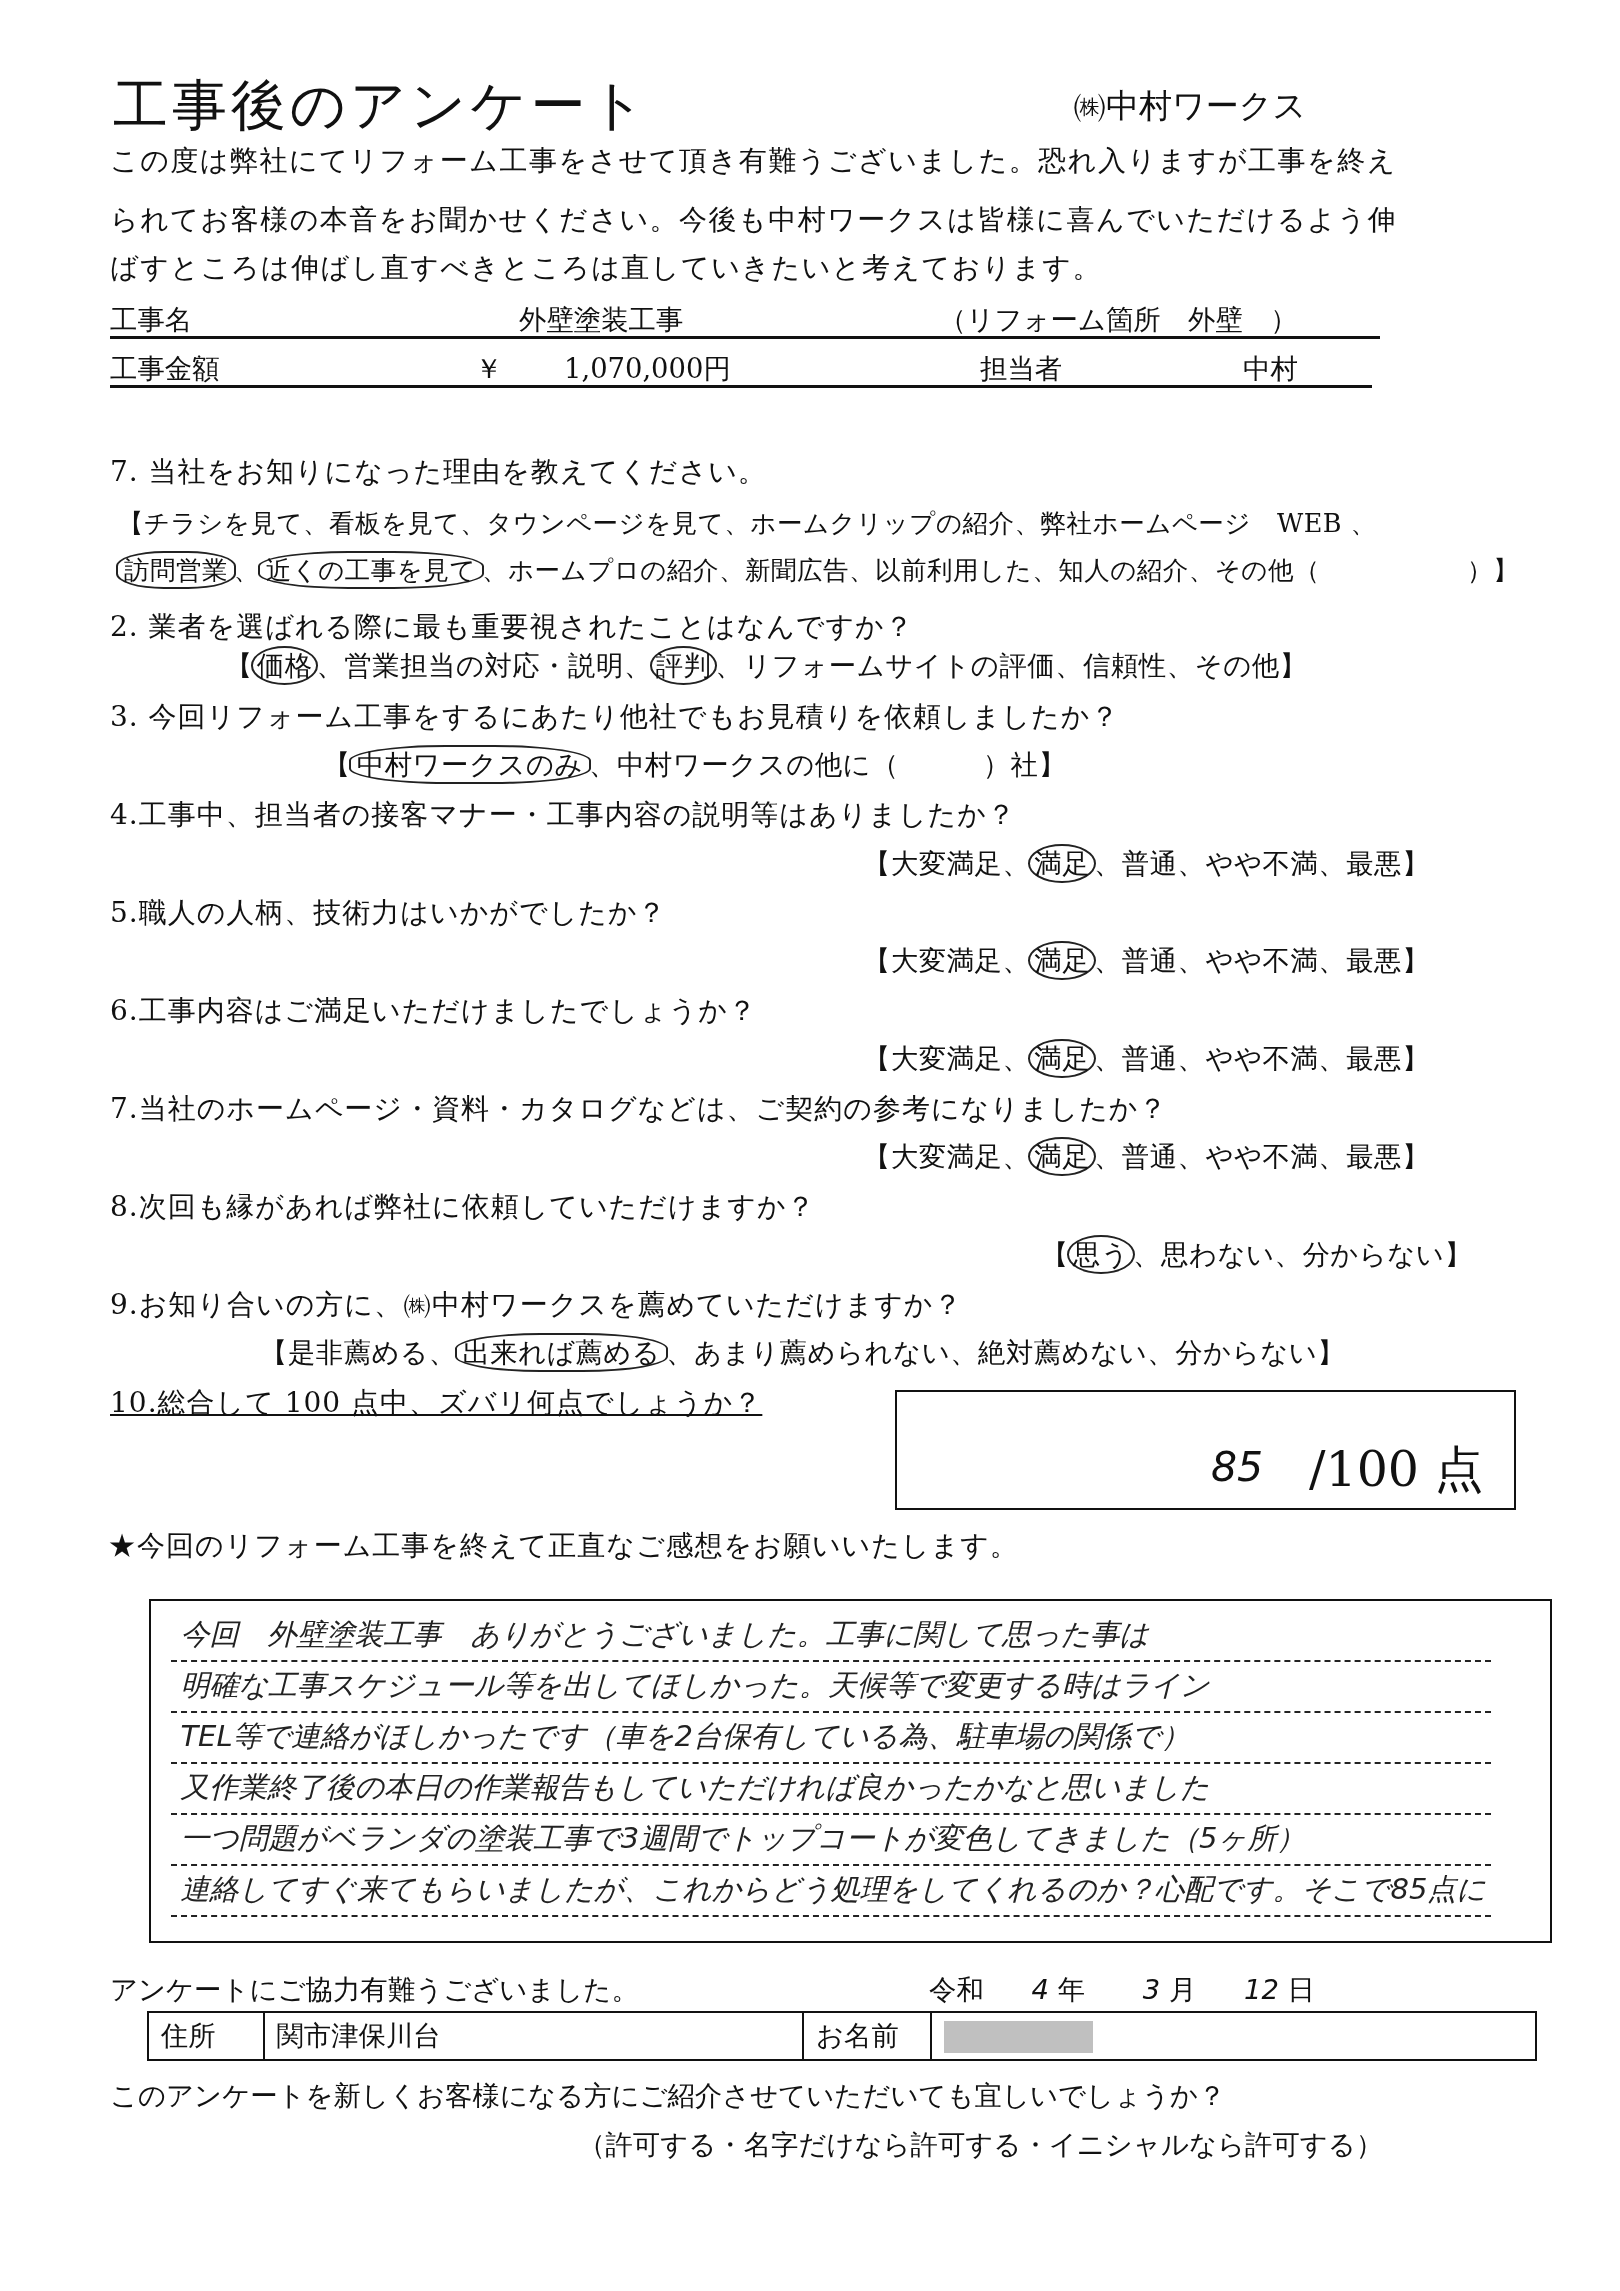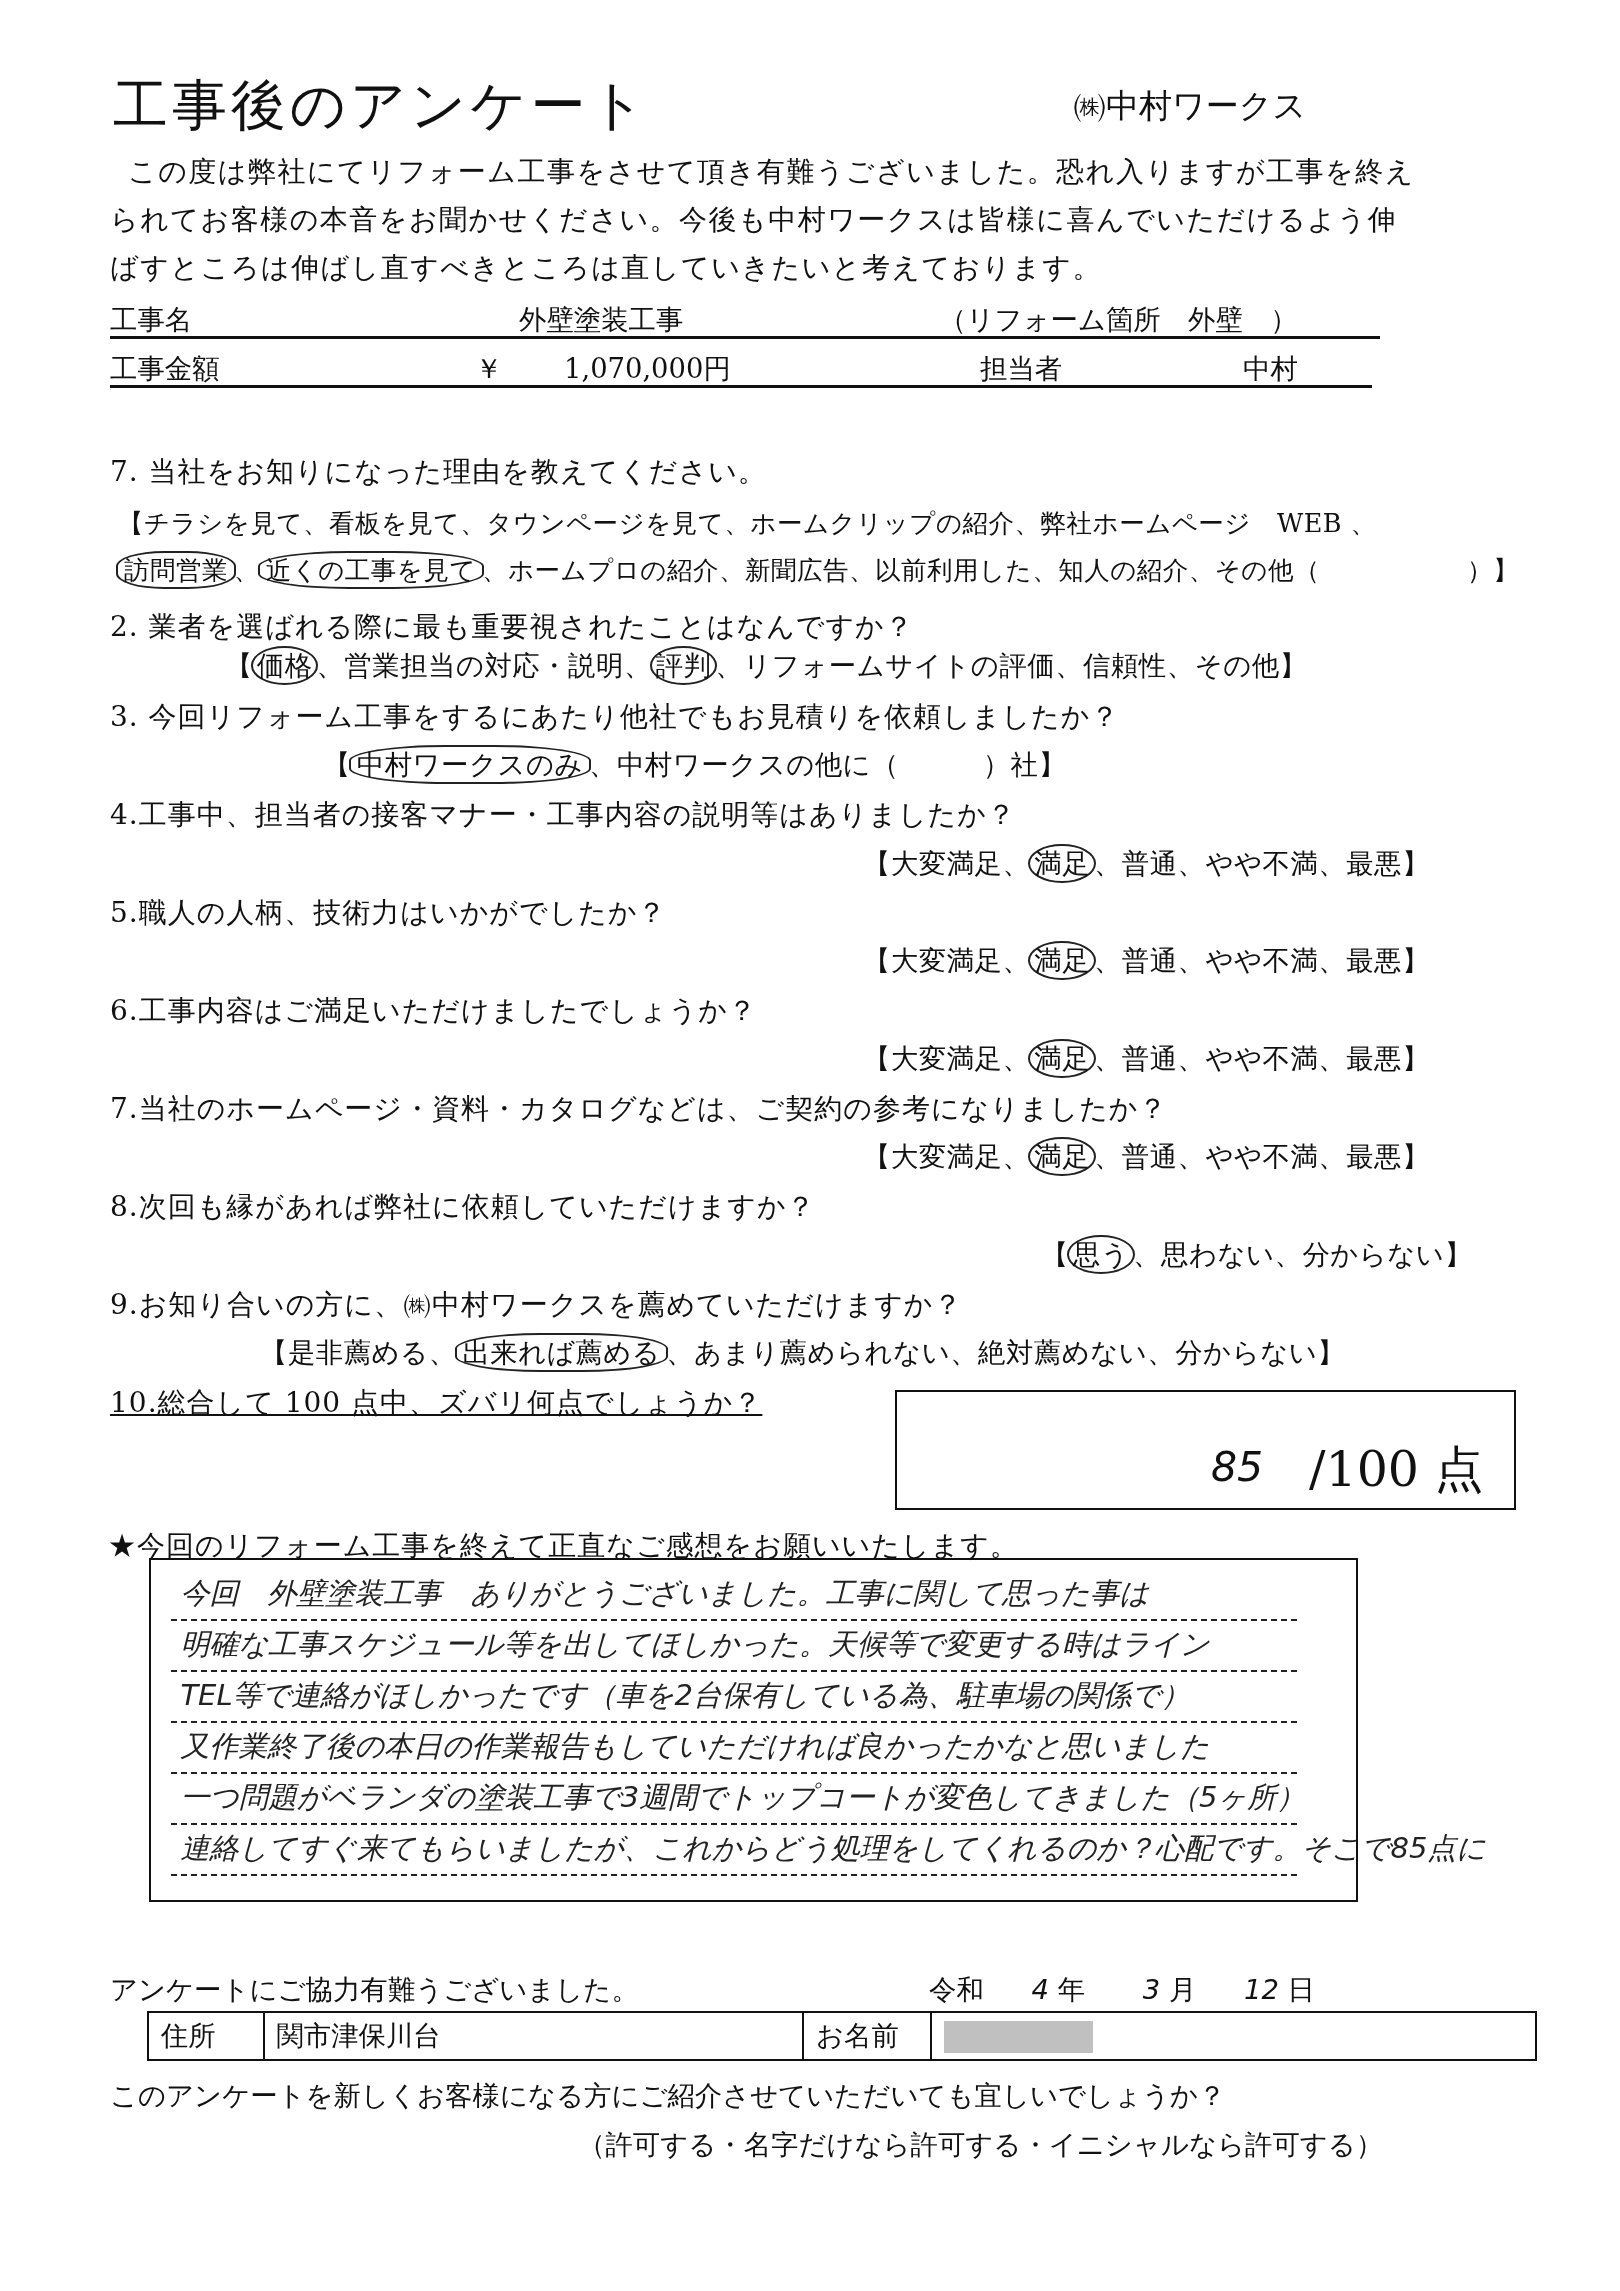--- a/index.html
+++ b/index.html
@@ -11,35 +11,35 @@
   .intro { left:110px; font-size:28px; letter-spacing:1.5px; }
   .infotxt { font-size:27.4px; }
   .hline { position:absolute; height:2.9px; background:#111; }
   .q { left:110px; font-size:28px; letter-spacing:1px; }
   .opt { font-size:27.4px; letter-spacing:0.5px; }
   .circ { border:2px solid #222; border-radius:50%; padding:2px 3.9px; margin:-3.9px -2px; }
   .circ-wide { border:2px solid #222; border-radius:40%; padding:2px 5.9px; margin:-3.9px -2px; }
   .scorebox { position:absolute; left:895px; top:1390px; width:621px; height:120px; border:2.9px solid #111; box-sizing:border-box; }
   .score-hand { position:absolute; left:314px; top:51px; font-size:41px; font-family:"DejaVu Sans",sans-serif; font-style:italic; font-weight:300; }
   .score-max { position:absolute; left:412px; top:45px; font-size:49px; }
-  .combox { position:absolute; left:149px; top:1558px; width:1209px; height:344px; border:2.9px solid #111; box-sizing:border-box; }
+  .combox { position:absolute; left:149px; top:1599px; width:1403px; height:344px; border:2.9px solid #111; box-sizing:border-box; }
   .com-line { position:absolute; left:19.6px; right:59px; height:49px; border-bottom:2px dashed #222;
               font-family:"DejaVu Sans",sans-serif; font-size:29px; font-style:italic; color:#222; padding-left:9.8px; line-height:47px; white-space:nowrap; }
   table.addr { position:absolute; left:147px; top:2011px; border-collapse:collapse; }
   table.addr td { border:2px solid #111; height:46px; font-size:27.4px; padding:0 11.8px; }
   .redact { display:inline-block; width:149px; height:32px; background:#c0c0c0; vertical-align:middle; }
   .hand { font-family:"DejaVu Sans",sans-serif; font-style:italic; }
 </style>
 </head>
 <body>
 
 <div class="abs title">工事後のアンケート</div>
 <div class="abs company">㈱中村ワークス</div>
 
-<div class="abs intro" style="top:153px;margin-left:18px;">この度は弊社にてリフォーム工事をさせて頂き有難うございました。恐れ入りますが工事を終え</div>
+<div class="abs intro" style="top:142px;">この度は弊社にてリフォーム工事をさせて頂き有難うございました。恐れ入りますが工事を終え</div>
 <div class="abs intro" style="top:201px;">られてお客様の本音をお聞かせください。今後も中村ワークスは皆様に喜んでいただけるよう伸</div>
 <div class="abs intro" style="top:249px;">ばすところは伸ばし直すべきところは直していきたいと考えております。</div>
 
 <div class="abs infotxt" style="left:110px; top:302px;">工事名</div>
 <div class="abs infotxt" style="left:519px; top:302px;">外壁塗装工事</div>
 <div class="abs infotxt" style="left:939px; top:302px;">（リフォーム箇所　外壁　）</div>
 <div class="hline" style="left:110px; top:336px; width:1270px;"></div>
 
 <div class="abs infotxt" style="left:110px; top:351px;">工事金額</div>
 <div class="abs infotxt" style="left:475px; top:351px;">￥</div>

